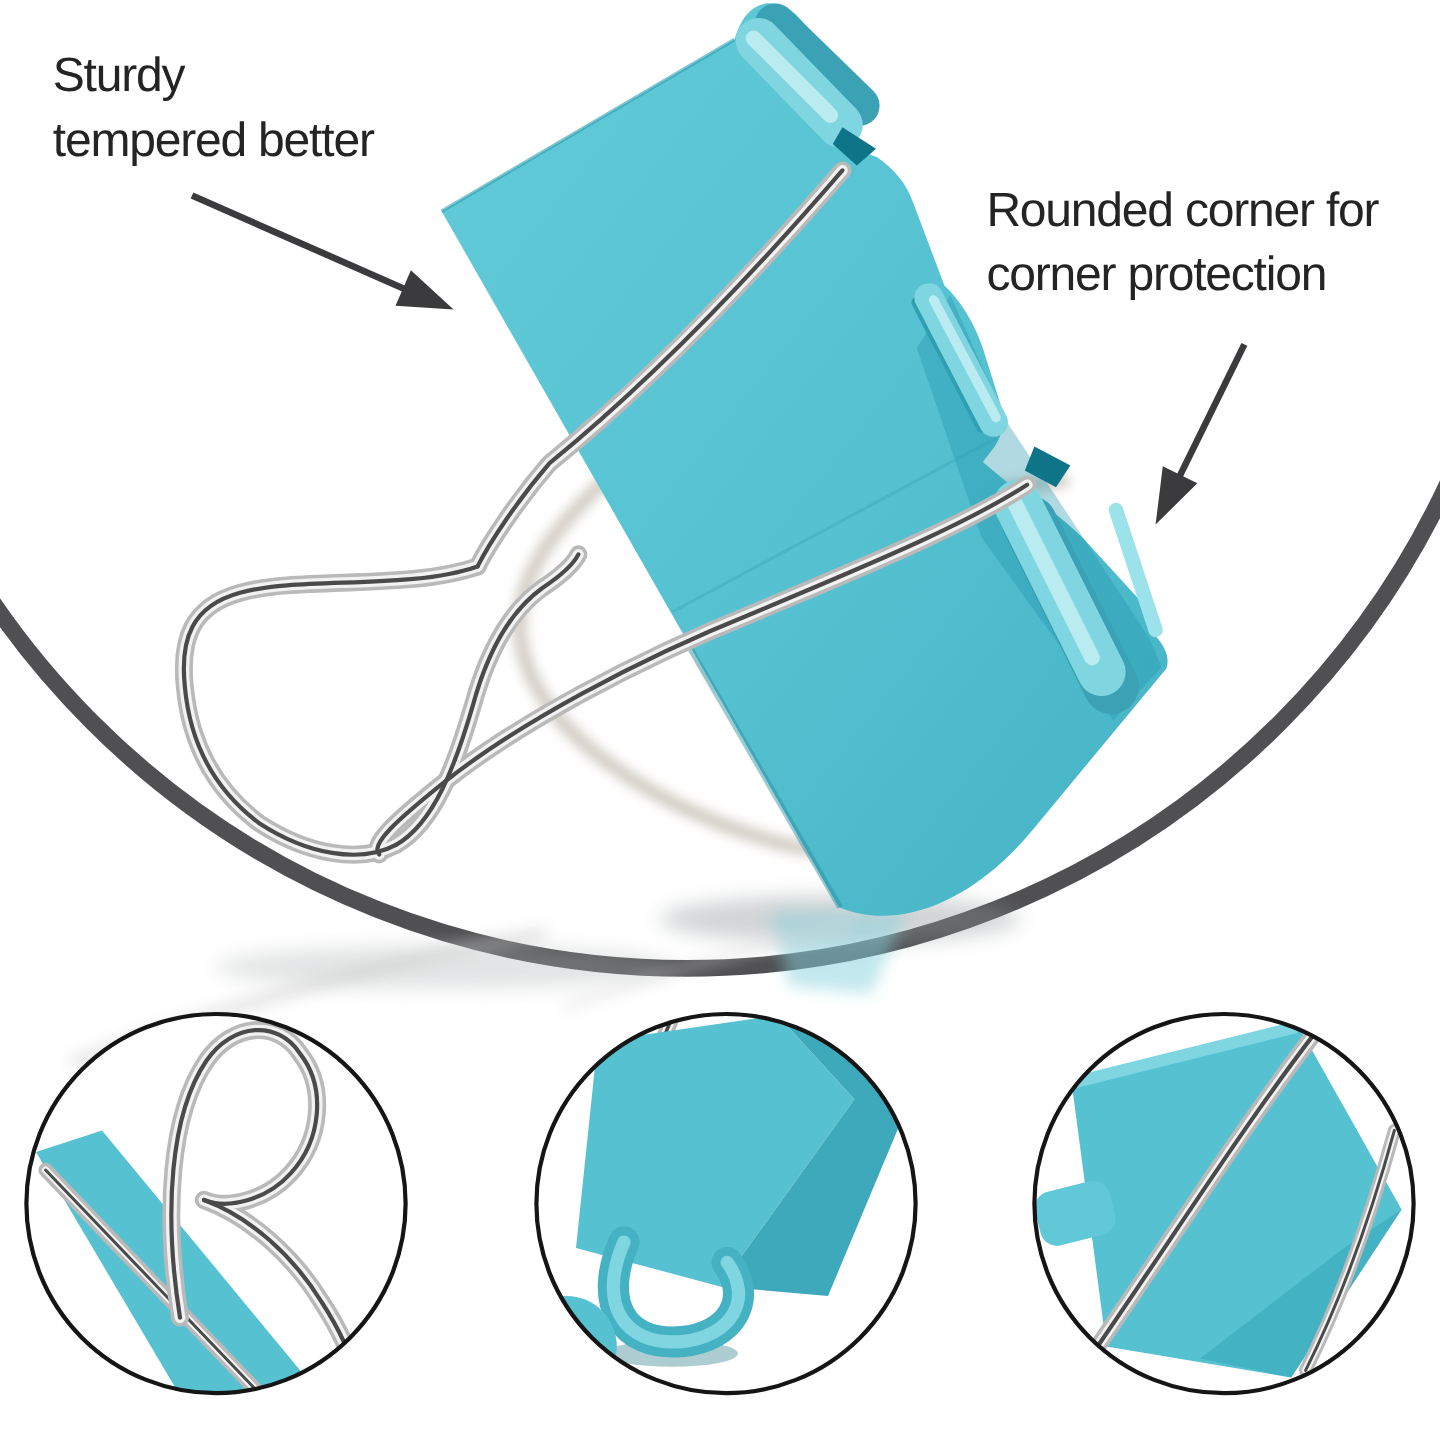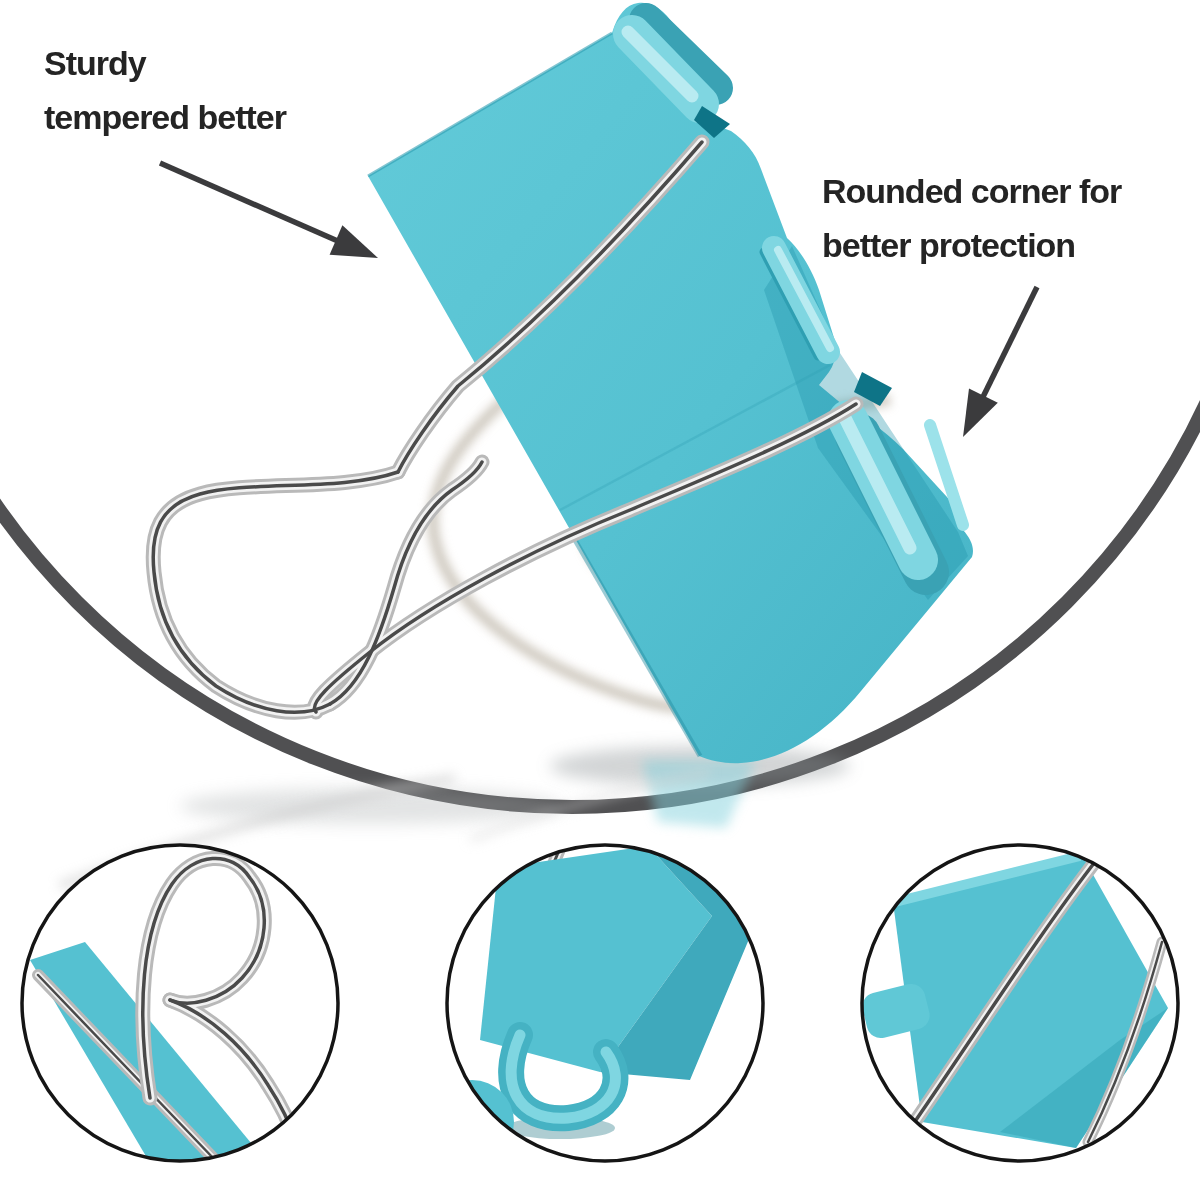--- a/index.html
+++ b/index.html
@@ -9,26 +9,26 @@
     --arc-gray:#505052; --arrow-dark:#3b3b3d; --text-dark:#242424; --inset-ring:#151515;
     --page-bg:#ffffff;
   }
   html,body{margin:0;padding:0;background:#e8e8e8;}
   .canvas{
     position:relative;width:1200px;height:1200px;background:var(--page-bg);
     overflow:hidden;font-family:"Liberation Sans",sans-serif;margin:0 auto;
   }
   .canvas > svg{position:absolute;left:0;top:0;}
   .label{
-    position:absolute;font-weight:bold;font-size:34px;line-height:54px;
+    position:absolute;font-weight:normal;font-size:40px;line-height:54px;
     letter-spacing:-1px;color:var(--text-dark);white-space:nowrap;
   }
   .label span{display:block;}
   #label-left{left:44px;top:36px;}
-  #label-right{left:822px;top:164px;}
+  #label-right{left:822px;top:148px;}
 </style>
 </head>
 <body>
 
 <div class="canvas">
 
   <svg width="1200" height="1200" viewBox="0 0 1200 1200">
     <defs>
       <filter id="blur8" x="-50%" y="-50%" width="200%" height="200%">
           <feGaussianBlur stdDeviation="8"></feGaussianBlur>
@@ -214,16 +214,16 @@
       <circle cx="1020" cy="1003" r="158" fill="none" stroke="var(--inset-ring)" stroke-width="3.5"></circle>
     </g>
   </svg>
 
   <div class="label" id="label-left">
     <span>Sturdy</span>
     <span>tempered better</span>
   </div>
   <div class="label" id="label-right">
     <span>Rounded corner for</span>
-    <span>better protection</span>
+    <span>corner protection</span>
   </div>
 
 </div>
 
 </body></html>

